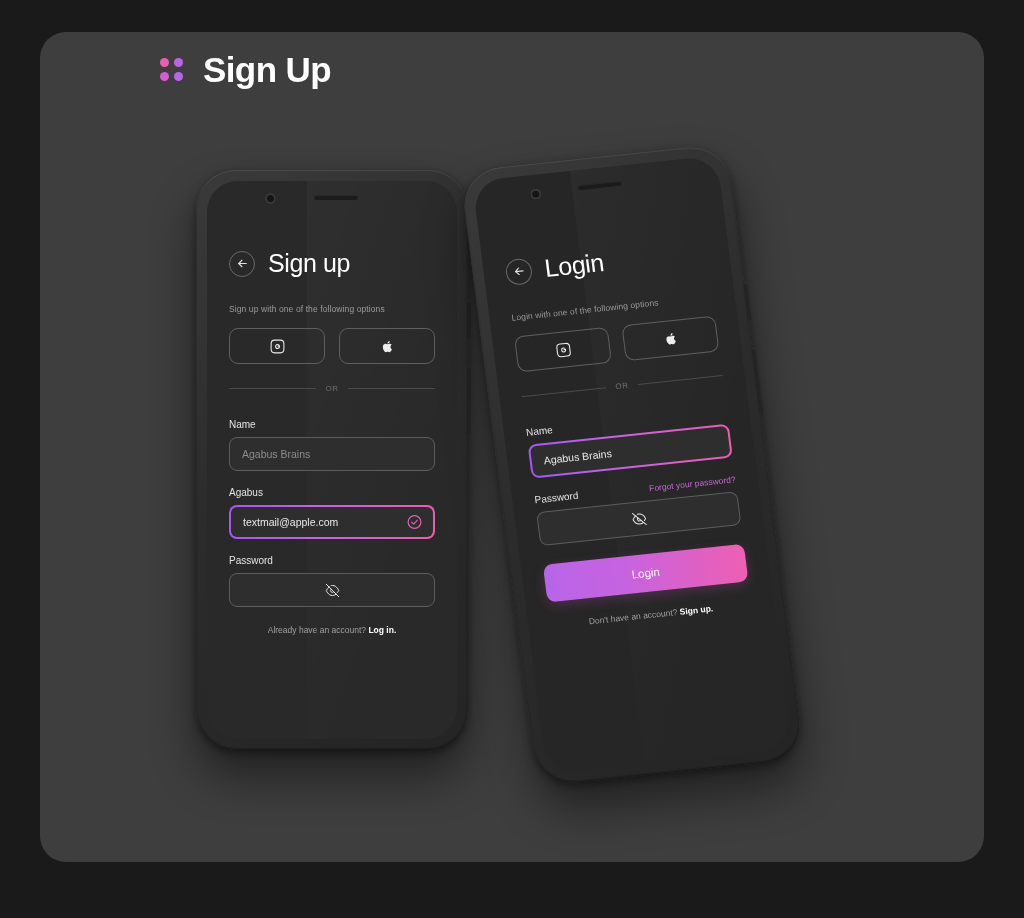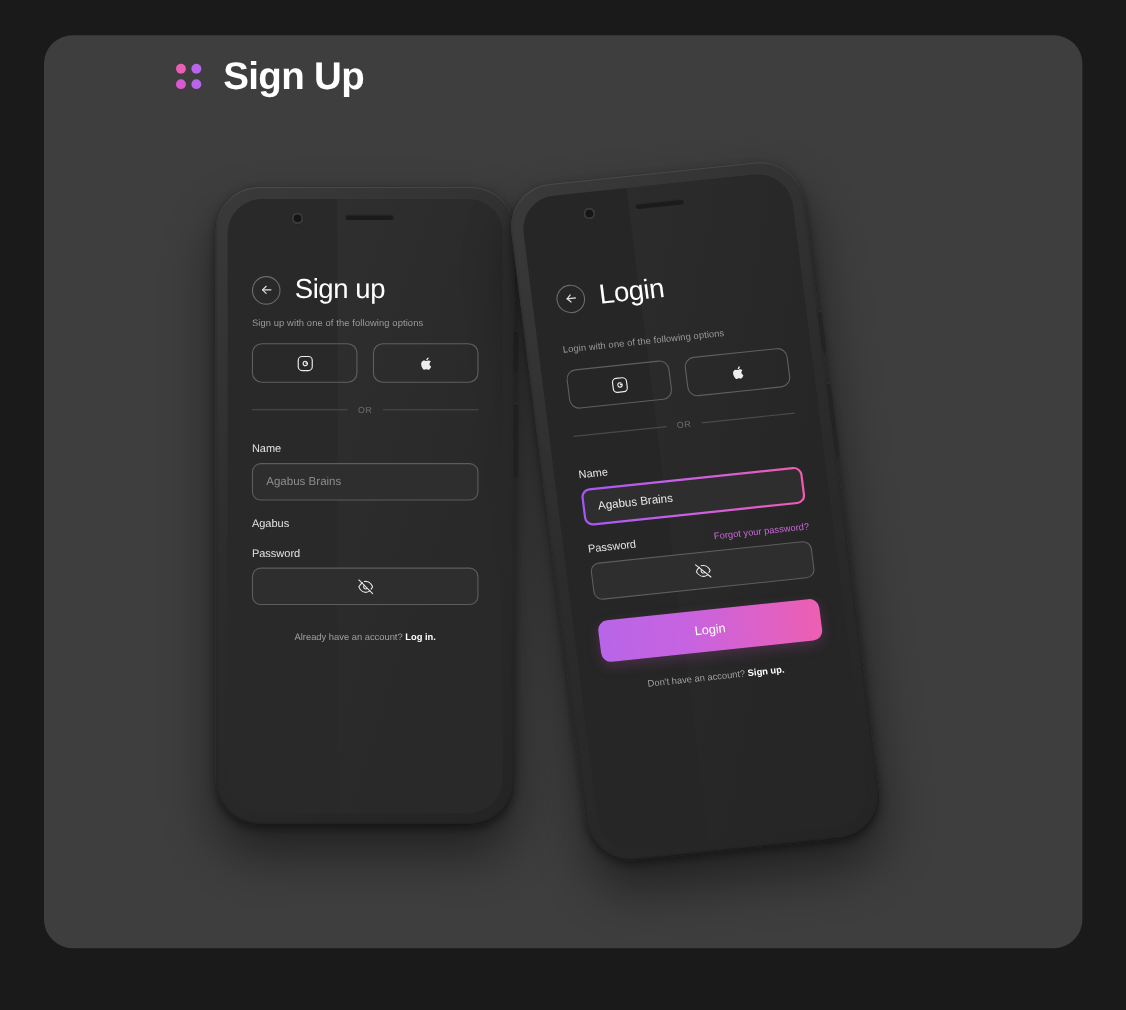--- a/index.html
+++ b/index.html
@@ -199,21 +199,21 @@
         <div class="head-row">
           <div class="back-btn">
             <svg viewBox="0 0 24 24" fill="none" stroke="#e0e0e0" stroke-width="2" stroke-linecap="round" stroke-linejoin="round">
               <line x1="19" y1="12" x2="5" y2="12"></line>
               <polyline points="11 18 5 12 11 6"></polyline>
             </svg>
           </div>
           <div class="screen-title">Sign up</div>
         </div>
 
-        <div class="subtitle" style="margin-top:10px">Sign up with one of the following options</div>
+        <div class="subtitle" style="margin-top:26px">Sign up with one of the following options</div>
 
         <div class="social-row" style="margin-top:14px">
           <div class="social-btn">
             <svg viewBox="0 0 24 24" fill="none" stroke="#ededed" stroke-width="1.5">
               <rect x="3" y="3" width="18" height="18" rx="5"></rect>
               <path d="M15.5 10.4h-3.3v1.9h1.9c-.2 1-1 1.7-1.9 1.7-1.2 0-2.1-1-2.1-2.1s.9-2.1 2.1-2.1c.5 0 1 .2 1.4.5l1.1-1.1a3.8 3.8 0 0 0-2.5-.9 3.6 3.6 0 1 0 0 7.2c2 0 3.4-1.4 3.4-3.5 0-.3 0-.5-.1-.6z" fill="#ededed" stroke="none"></path>
             </svg>
           </div>
           <div class="social-btn">
             <svg viewBox="0 0 24 24" fill="#ededed">
@@ -231,38 +231,51 @@
 
         <div style="margin-top:26px">
           <div class="field-label">Name</div>
           <div class="input" style="margin-top:7px">
             <span class="input-text placeholder">Agabus Brains</span>
           </div>
         </div>
 
         <div style="margin-top:16px">
           <div class="field-label">Agabus</div>
+          <div class="input focused" style="margin-top:7px">
+            <div class="grad-border">
+              <div class="grad-inner">
+                <span class="input-text">textmail@apple.com</span>
+              </div>
+            </div>
+            <span class="trailing-icon check-icon">
+              <svg viewBox="0 0 24 24" fill="none" stroke="#e05fb4" stroke-width="1.7" stroke-linecap="round" stroke-linejoin="round">
+                <circle cx="12" cy="12" r="9"></circle>
+                <polyline points="8 12.3 11 15 16 9.4"></polyline>
+              </svg>
+            </span>
+          </div>
         </div>
 
         <div style="margin-top:16px">
           <div class="field-label">Password</div>
           <div class="input" style="margin-top:7px; justify-content:center">
             <span class="eye-icon">
               <svg viewBox="0 0 24 24" fill="none" stroke="#e8e8e8" stroke-width="1.6" stroke-linecap="round" stroke-linejoin="round">
                 <path d="M17.94 17.94A10.1 10.1 0 0 1 12 20c-7 0-10-8-10-8a18.5 18.5 0 0 1 5.06-5.94"></path>
                 <path d="M9.9 4.24A9.1 9.1 0 0 1 12 4c7 0 10 8 10 8a18.5 18.5 0 0 1-2.16 3.19"></path>
                 <path d="M14.12 14.12a3 3 0 1 1-4.24-4.24"></path>
                 <line x1="2" y1="2" x2="22" y2="22"></line>
               </svg>
             </span>
           </div>
         </div>
 
 
-        <div class="foot" style="margin-top:24px">
+        <div class="foot" style="margin-top:18px">
           <span>Already have an account? </span><b>Log in.</b>
         </div>
 
       </div>
     </div>
   </div>
 
   <div class="phone" id="phone-login">
     <span class="side-btn b1"></span>
     <span class="side-btn b2"></span>

